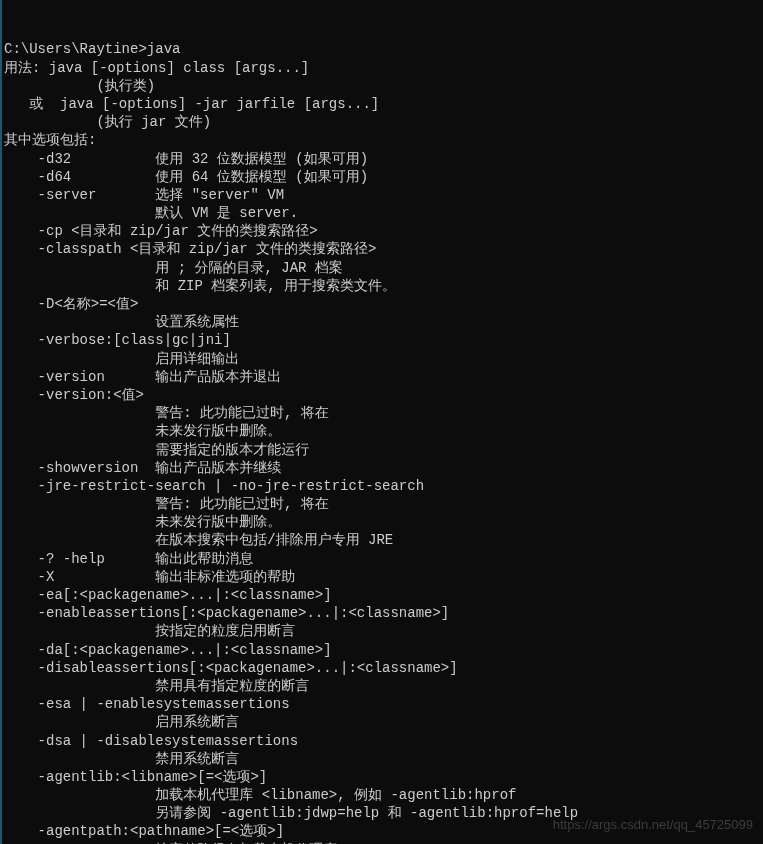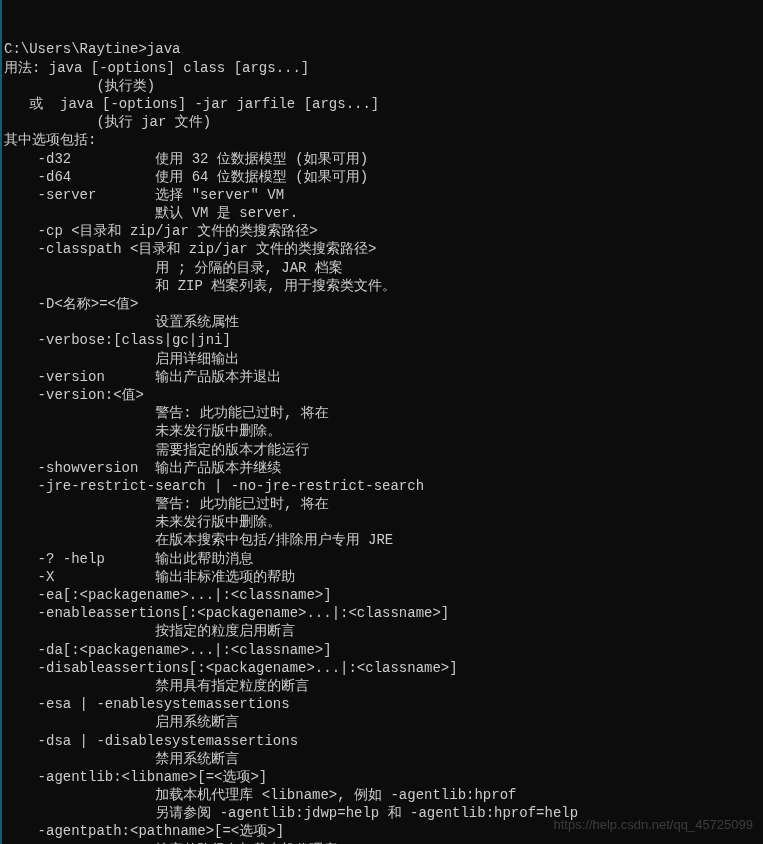--- a/index.html
+++ b/index.html
@@ -45,13 +45,13 @@
   </style>
 </head>
 <body>
 
 <div class="left-border"></div>
 
 <div class="terminal">
   <div id="lines-container"><div class="line">C:\Users\Raytine&gt;java</div><div class="line">用法: java [-options] class [args...]</div><div class="line">           (执行类)</div><div class="line">   或  java [-options] -jar jarfile [args...]</div><div class="line">           (执行 jar 文件)</div><div class="line">其中选项包括:</div><div class="line">    -d32          使用 32 位数据模型 (如果可用)</div><div class="line">    -d64          使用 64 位数据模型 (如果可用)</div><div class="line">    -server       选择 "server" VM</div><div class="line">                  默认 VM 是 server.</div><div class="line"></div><div class="line">    -cp &lt;目录和 zip/jar 文件的类搜索路径&gt;</div><div class="line">    -classpath &lt;目录和 zip/jar 文件的类搜索路径&gt;</div><div class="line">                  用 ; 分隔的目录, JAR 档案</div><div class="line">                  和 ZIP 档案列表, 用于搜索类文件。</div><div class="line">    -D&lt;名称&gt;=&lt;值&gt;</div><div class="line">                  设置系统属性</div><div class="line">    -verbose:[class|gc|jni]</div><div class="line">                  启用详细输出</div><div class="line">    -version      输出产品版本并退出</div><div class="line">    -version:&lt;值&gt;</div><div class="line">                  警告: 此功能已过时, 将在</div><div class="line">                  未来发行版中删除。</div><div class="line">                  需要指定的版本才能运行</div><div class="line">    -showversion  输出产品版本并继续</div><div class="line">    -jre-restrict-search | -no-jre-restrict-search</div><div class="line">                  警告: 此功能已过时, 将在</div><div class="line">                  未来发行版中删除。</div><div class="line">                  在版本搜索中包括/排除用户专用 JRE</div><div class="line">    -? -help      输出此帮助消息</div><div class="line">    -X            输出非标准选项的帮助</div><div class="line">    -ea[:&lt;packagename&gt;...|:&lt;classname&gt;]</div><div class="line">    -enableassertions[:&lt;packagename&gt;...|:&lt;classname&gt;]</div><div class="line">                  按指定的粒度启用断言</div><div class="line">    -da[:&lt;packagename&gt;...|:&lt;classname&gt;]</div><div class="line">    -disableassertions[:&lt;packagename&gt;...|:&lt;classname&gt;]</div><div class="line">                  禁用具有指定粒度的断言</div><div class="line">    -esa | -enablesystemassertions</div><div class="line">                  启用系统断言</div><div class="line">    -dsa | -disablesystemassertions</div><div class="line">                  禁用系统断言</div><div class="line">    -agentlib:&lt;libname&gt;[=&lt;选项&gt;]</div><div class="line">                  加载本机代理库 &lt;libname&gt;, 例如 -agentlib:hprof</div><div class="line">                  另请参阅 -agentlib:jdwp=help 和 -agentlib:hprof=help</div><div class="line">    -agentpath:&lt;pathname&gt;[=&lt;选项&gt;]</div><div class="line">                  按完整路径名加载本机代理库</div></div>
 </div>
 
-<div class="watermark">https://help.csdn.net/qq_45725099</div>
+<div class="watermark">https://args.csdn.net/qq_45725099</div>
 
 </body></html>

